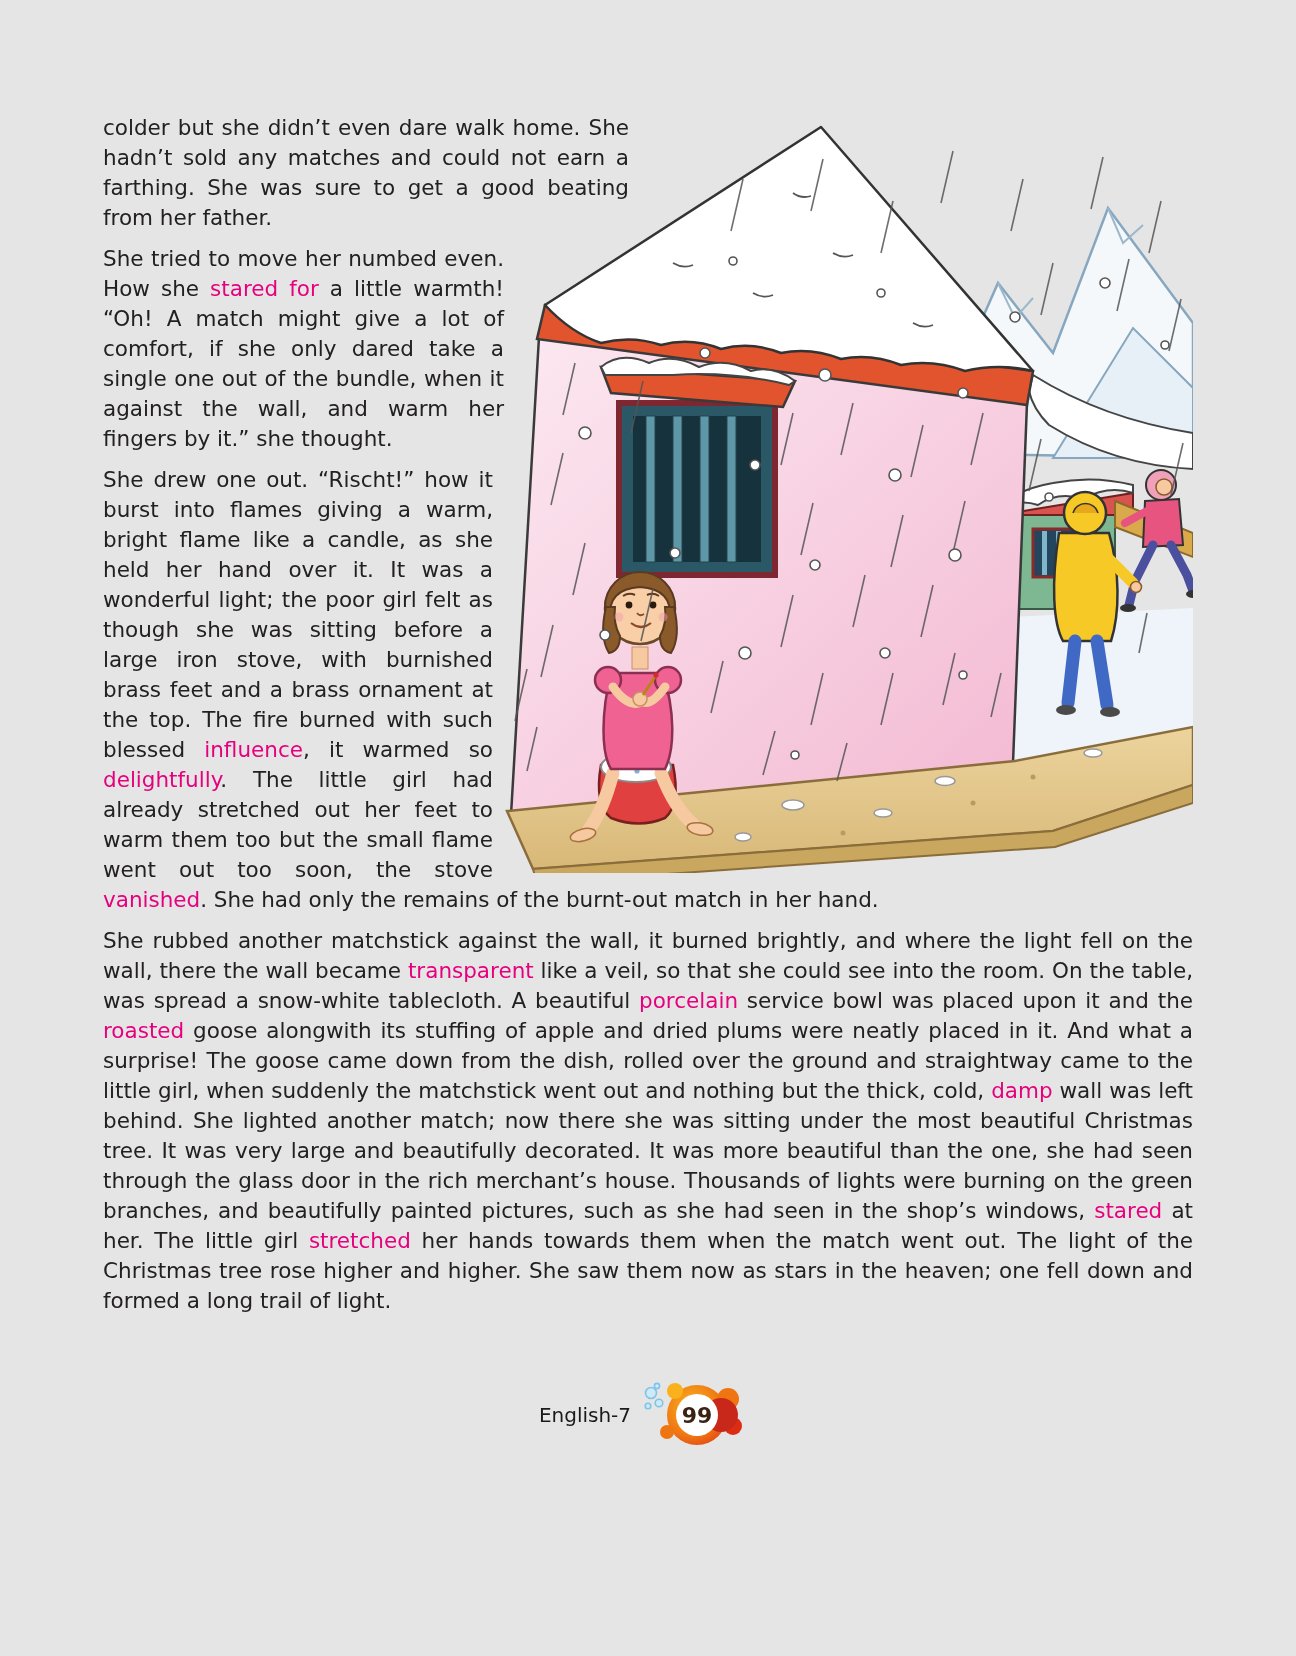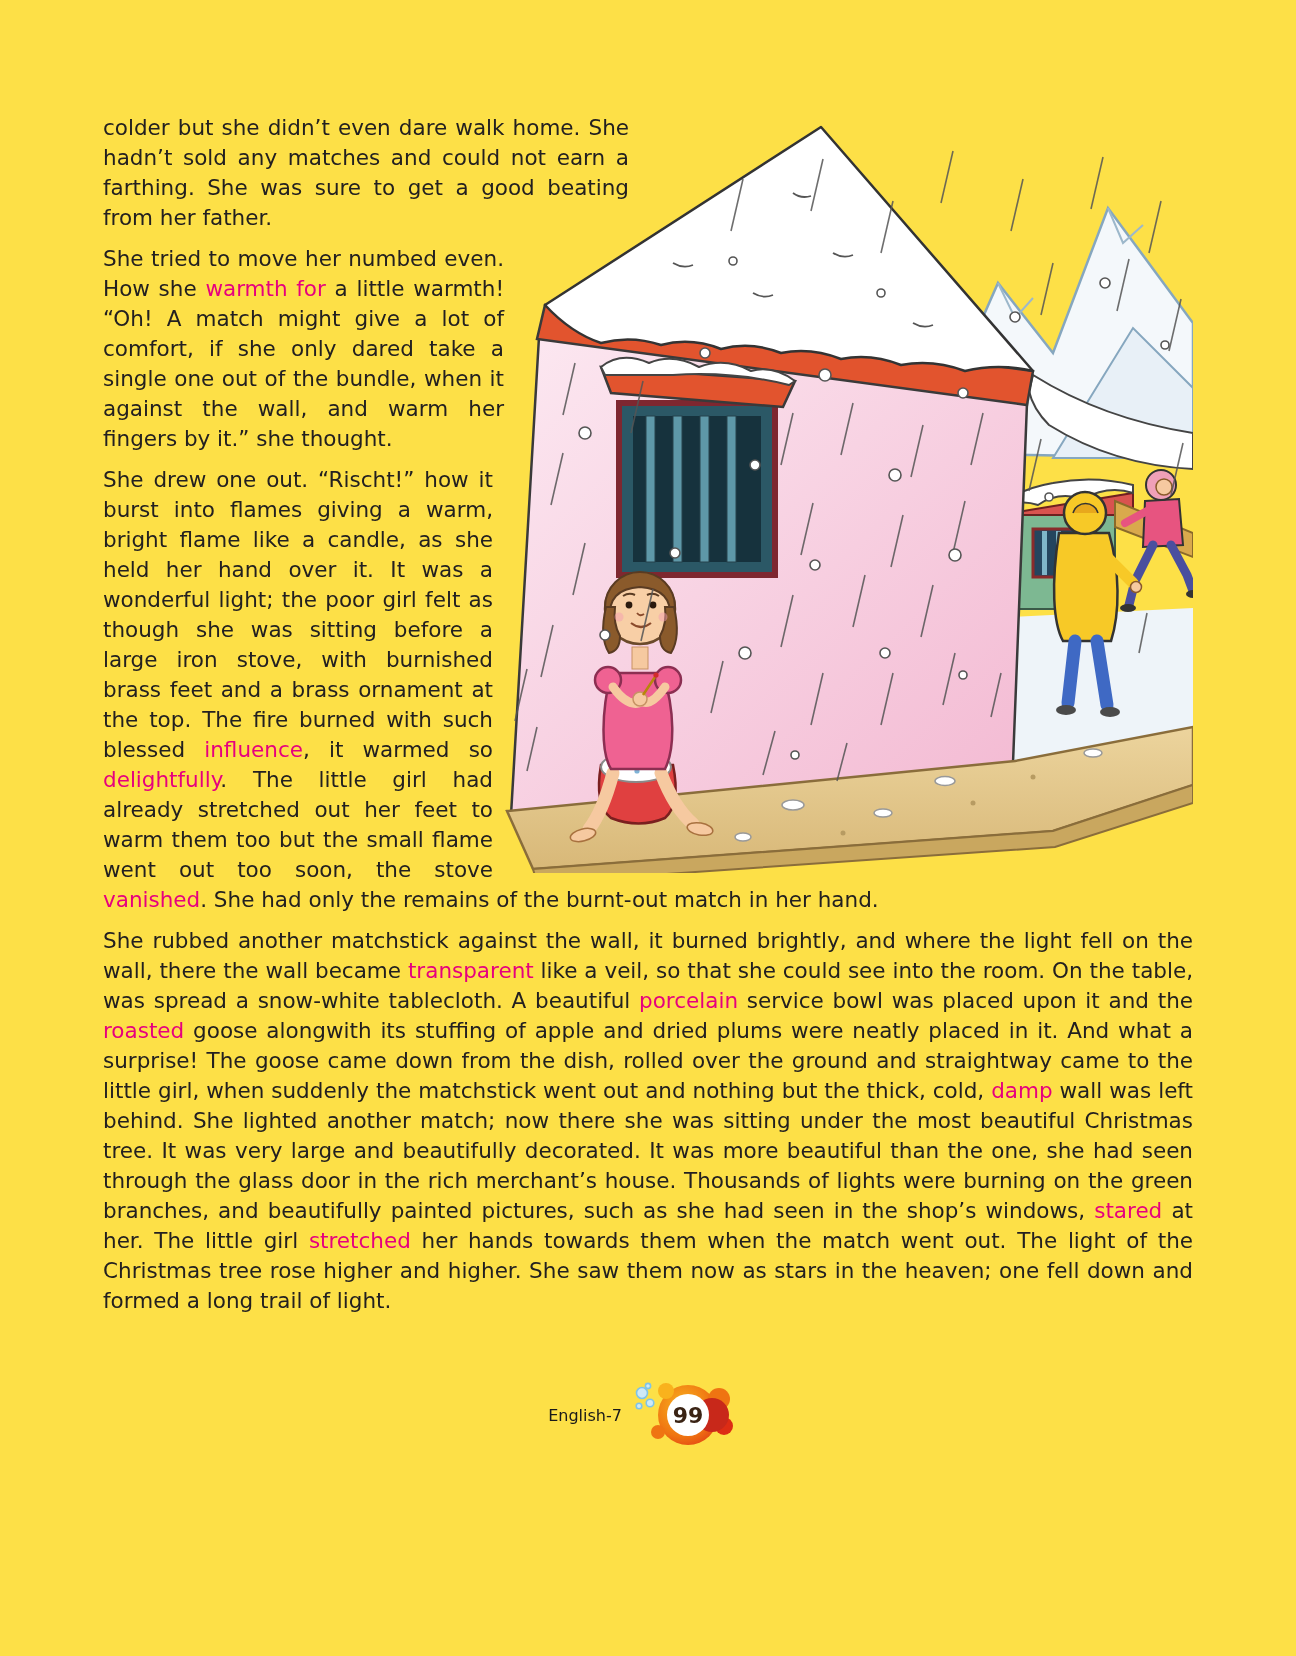--- a/index.html
+++ b/index.html
@@ -1,19 +1,19 @@
 <!DOCTYPE html>
 <html style="--highlight: #e6007e; --text: #232020; --wall-pink: #f5c2d6; --roof-orange: #e2542e; --pavement-tan: #dfc089; --coat-yellow: #f7c927;"><head>
 <meta charset="utf-8">
 <style>
   html,body{margin:0;padding:0;background:#ffffff;}
   .page{
     position:relative;
     width:1296px;height:1656px;
-    background:#fde047;
+    background:#e5e5e5;
     font-family:"DejaVu Sans","Liberation Sans",sans-serif;
     color:#232020;
     overflow:hidden;
   }
   .content{
     position:absolute;
     left:103px; right:103px; top:113px;
   }
   .illustration{
     float:right;
@@ -29,21 +29,21 @@
     color:var(--text,#232020);
   }
   .hl{color:var(--highlight,#e6007e);}
   .footer{
     position:absolute;
     left:0; top:1378px; width:100%;
     display:flex; align-items:center; justify-content:center;
     gap:4px;
   }
   .footer-label{
-    font-size:16px;
+    font-size:20px;
     color:#1a1a1a;
   }
   .pageno-text{
     font-family:"DejaVu Sans","Liberation Sans",sans-serif;
     font-weight:bold;
   }
 </style>
 </head>
 <body>
 
@@ -238,21 +238,21 @@
           <circle cx="612" cy="170" r="5"></circle>
             <circle cx="672" cy="232" r="4"></circle>
             <circle cx="556" cy="384" r="4"></circle>
           <circle cx="240" cy="148" r="4"></circle>
             <circle cx="388" cy="180" r="4"></circle>
         </g>
       </svg>
     </div>
 
     <p class="para"><span>colder but she didn’t even dare walk home. She hadn’t sold any matches and could not earn a farthing. She was sure to get a good beating from her father.</span></p>
-    <p class="para"><span>She tried to move her numbed even. How she </span><span class="hl">warmth for</span><span> a little warmth! “Oh! A match might give a lot of comfort, if she only dared take a single one out of the bundle, when it against the wall, and warm her fingers by it.” she thought.</span></p>
+    <p class="para"><span>She tried to move her numbed even. How she </span><span class="hl">stared for</span><span> a little warmth! “Oh! A match might give a lot of comfort, if she only dared take a single one out of the bundle, when it against the wall, and warm her fingers by it.” she thought.</span></p>
     <p class="para"><span>She drew one out. “Rischt!” how it burst into flames giving a warm, bright flame like a candle, as she held her hand over it. It was a wonderful light; the poor girl felt as though she was sitting before a large iron stove, with burnished brass feet and a brass ornament at the top. The fire burned with such blessed </span><span class="hl">influence</span><span>, it warmed so </span><span class="hl">delightfully</span><span>. The little girl had already stretched out her feet to warm them too but the small flame went out too soon, the stove </span><span class="hl">vanished</span><span>. She had only the remains of the burnt-out match in her hand.</span></p>
     <p class="para"><span>She rubbed another matchstick against the wall, it burned brightly, and where the light fell on the wall, there the wall became </span><span class="hl">transparent</span><span> like a veil, so that she could see into the room. On the table, was spread a snow-white tablecloth. A beautiful </span><span class="hl">porcelain</span><span> service bowl was placed upon it and the </span><span class="hl">roasted</span><span> goose alongwith its stuffing of apple and dried plums were neatly placed in it. And what a surprise! The goose came down from the dish, rolled over the ground and straightway came to the little girl, when suddenly the matchstick went out and nothing but the thick, cold, </span><span class="hl">damp</span><span> wall was left behind. She lighted another match; now there she was sitting under the most beautiful Christmas tree. It was very large and beautifully decorated. It was more beautiful than the one, she had seen through the glass door in the rich merchant’s house. Thousands of lights were burning on the green branches, and beautifully painted pictures, such as she had seen in the shop’s windows, </span><span class="hl">stared</span><span> at her. The little girl </span><span class="hl">stretched</span><span> her hands towards them when the match went out. The light of the Christmas tree rose higher and higher. She saw them now as stars in the heaven; one fell down and formed a long trail of light.</span></p>
   </div>
 
   <div class="footer">
     <span class="footer-label">English-7</span>
     <svg width="122" height="74" viewBox="0 0 122 74" xmlns="http://www.w3.org/2000/svg">
       <defs>
         <radialGradient id="splash" cx="0.4" cy="0.35" r="0.85">
           <stop offset="0" stop-color="#f9b21d"></stop>

